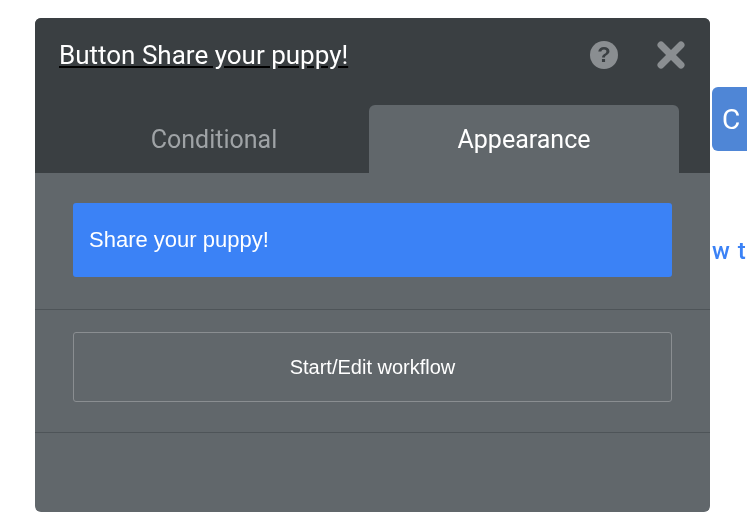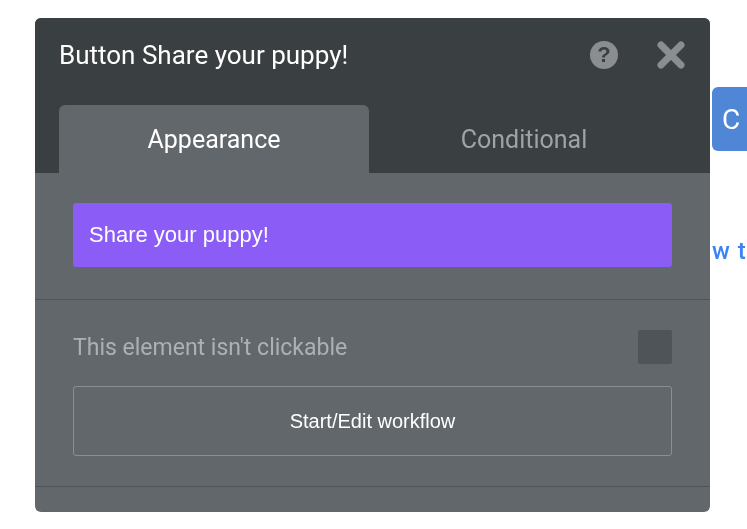--- a/index.html
+++ b/index.html
@@ -20,20 +20,21 @@
       background: #61676b;
       border-radius: 6px;
       overflow: hidden;
     }
     .titlebar {
       height: 73px;
       display: flex;
       align-items: center;
       padding: 0 24px;
       background: #3a3f42;
+      text-decoration: underline;
     }
     .titlebar-title {
       color: #ffffff;
       font-size: 26px;
       font-weight: 400;
       flex: 1;
     }
     .titlebar-icons {
       display: flex;
       align-items: center;
@@ -64,22 +65,22 @@
     }
     .tab.active {
       background: #61676b;
       color: #ffffff;
     }
     .content {
       padding: 30px 38px 0 38px;
     }
     .text-input {
       width: 100%;
-      height: 64px;
-      background: #8b5cf6;
+      height: 74px;
+      background: #3b82f6;
       border: none;
       border-radius: 3px;
       color: #ffffff;
       font-size: 22px;
       padding: 0 16px;
       outline: none;
     }
     .text-input::placeholder { color: #cfd2d4; }
     .divider {
       height: 1px;
@@ -168,37 +169,33 @@
       <span class="close-icon">
         <svg width="30" height="30" viewBox="0 0 30 30">
           <line x1="5" y1="5" x2="25" y2="25" stroke="#8a8e91" stroke-width="7" stroke-linecap="round"></line>
           <line x1="25" y1="5" x2="5" y2="25" stroke="#8a8e91" stroke-width="7" stroke-linecap="round"></line>
         </svg>
       </span>
     </div>
   </div>
 
   <div class="tabs">
+    <div class="tab">
+      <span>Conditional</span>
+    </div>
     <div class="tab active">
       <span>Appearance</span>
     </div>
-    <div class="tab">
-      <span>Conditional</span>
-    </div>
   </div>
 
   <div class="content">
     <input type="text" class="text-input" value="Share your puppy!" style="">
 
     <div class="divider"></div>
 
-    <div class="row">
-      <div class="row-label">This element isn't clickable</div>
-      <div class="checkbox"></div>
-    </div>
 
     <button class="action-btn">
       <span>Start/Edit workflow</span>
     </button>
 
     <div class="divider2"></div>
   </div>
 
 </div>
 

